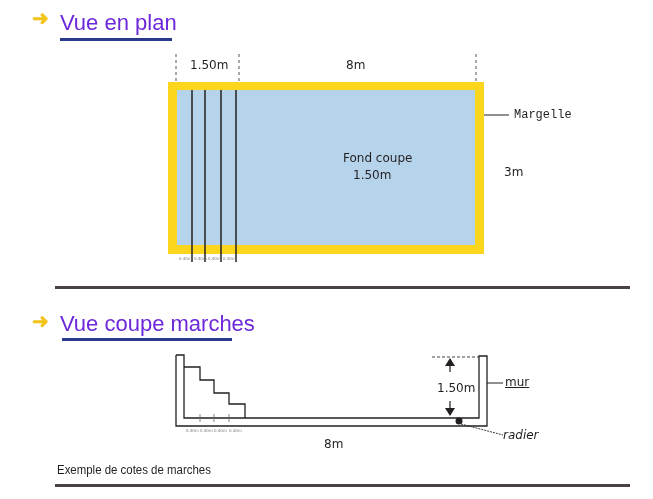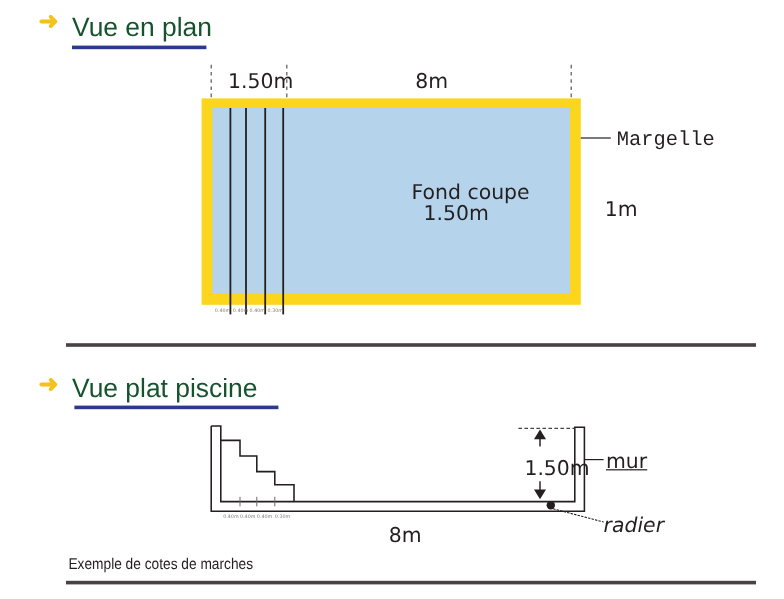--- a/index.html
+++ b/index.html
@@ -1,24 +1,24 @@
 <!DOCTYPE html>
 <html><head>
 <meta charset="utf-8">
 <style>
   html, body { margin: 0; padding: 0; background: #ffffff; }
   body { width: 653px; height: 499px; position: relative; overflow: hidden;
          font-family: "Liberation Sans", sans-serif; color: #231f20; }
   .abs { position: absolute; }
-  .section-title { font-family: "Liberation Sans", sans-serif; font-size: 22px; color: #14532d;
+  .section-title { font-family: "Liberation Sans", sans-serif; font-size: 22px; color: #6d28d9;
                    line-height: 26px; white-space: nowrap; }
   .title-underline { height: 3px; background: #2b3a8c; }
   .arrow { color: #f2c31a; font-size: 20px; line-height: 20px; font-weight: bold; }
   .divider { height: 3px; background: #4a4145; }
-  .lbl { font-family: "DejaVu Sans", sans-serif; font-size: 17px; color: #231f20; white-space: nowrap; }
+  .lbl { font-family: "DejaVu Sans", sans-serif; font-size: 12px; color: #231f20; white-space: nowrap; }
   .tiny { font-family: "DejaVu Sans", sans-serif; font-size: 4px; color: #7a7a7a; white-space: nowrap; }
   svg { position: absolute; left: 0; top: 0; }
   .caption { font-family: "Liberation Sans", sans-serif; font-size: 13px; color: #231f20; white-space: nowrap; transform: scaleX(0.88); transform-origin: left top; }
 </style>
 </head>
 <body>
 
 <div class="abs arrow" style="left:32px; top:8px;">➜</div>
 <div class="abs section-title" style="left:60px; top:10px;">Vue en plan</div>
 <div class="abs title-underline" style="left:60px; top:38px; width:112px;"></div>
@@ -37,33 +37,33 @@
   <line x1="205" y1="90" x2="205" y2="262" stroke="#231f20" stroke-width="1.5"></line>
   <line x1="221" y1="90" x2="221" y2="262" stroke="#231f20" stroke-width="1.5"></line>
   <line x1="236" y1="90" x2="236" y2="262" stroke="#231f20" stroke-width="1.5"></line>
 
   <line x1="484" y1="115" x2="509" y2="115" stroke="#231f20" stroke-width="1"></line>
 </svg>
 
 <div class="abs lbl" style="left:190px; top:58px;">1.50m</div>
 <div class="abs lbl" style="left:346px; top:58px;">8m</div>
 <div class="abs lbl" style="left:514px; top:108px;font-family:Liberation Mono, monospace;">Margelle</div>
-<div class="abs lbl" style="left:504px; top:165px;">1m</div>
+<div class="abs lbl" style="left:504px; top:165px;">3m</div>
 <div class="abs lbl" style="left:343px; top:151px;">Fond coupe</div>
 <div class="abs lbl" style="left:353px; top:168px;">1.50m</div>
 
 <div class="abs tiny" style="left:179px; top:256px;">0.40m</div>
 <div class="abs tiny" style="left:194px; top:256px;">0.40m</div>
 <div class="abs tiny" style="left:208px; top:256px;">0.40m</div>
 <div class="abs tiny" style="left:223px; top:256px;">0.30m</div>
 
 <div class="abs divider" style="left:55px; top:286px; width:575px;"></div>
 
 <div class="abs arrow" style="left:32px; top:311px;">➜</div>
-<div class="abs section-title" style="left:60px; top:311px;">Vue plat piscine</div>
+<div class="abs section-title" style="left:60px; top:311px;">Vue coupe marches</div>
 <div class="abs title-underline" style="left:62px; top:338px; width:170px;"></div>
 
 <svg width="653" height="499">
   <g fill="none" stroke="#231f20" stroke-width="1.3">
 
     <polyline points="176,355 176,426 487,426 487,356 479,356 479,418 184,418 184,355 176,355"></polyline>
 
     <polyline points="184,367 200,367 200,380 214,380 214,393 229,393 229,404 245,404 245,418"></polyline>
   </g>
 

